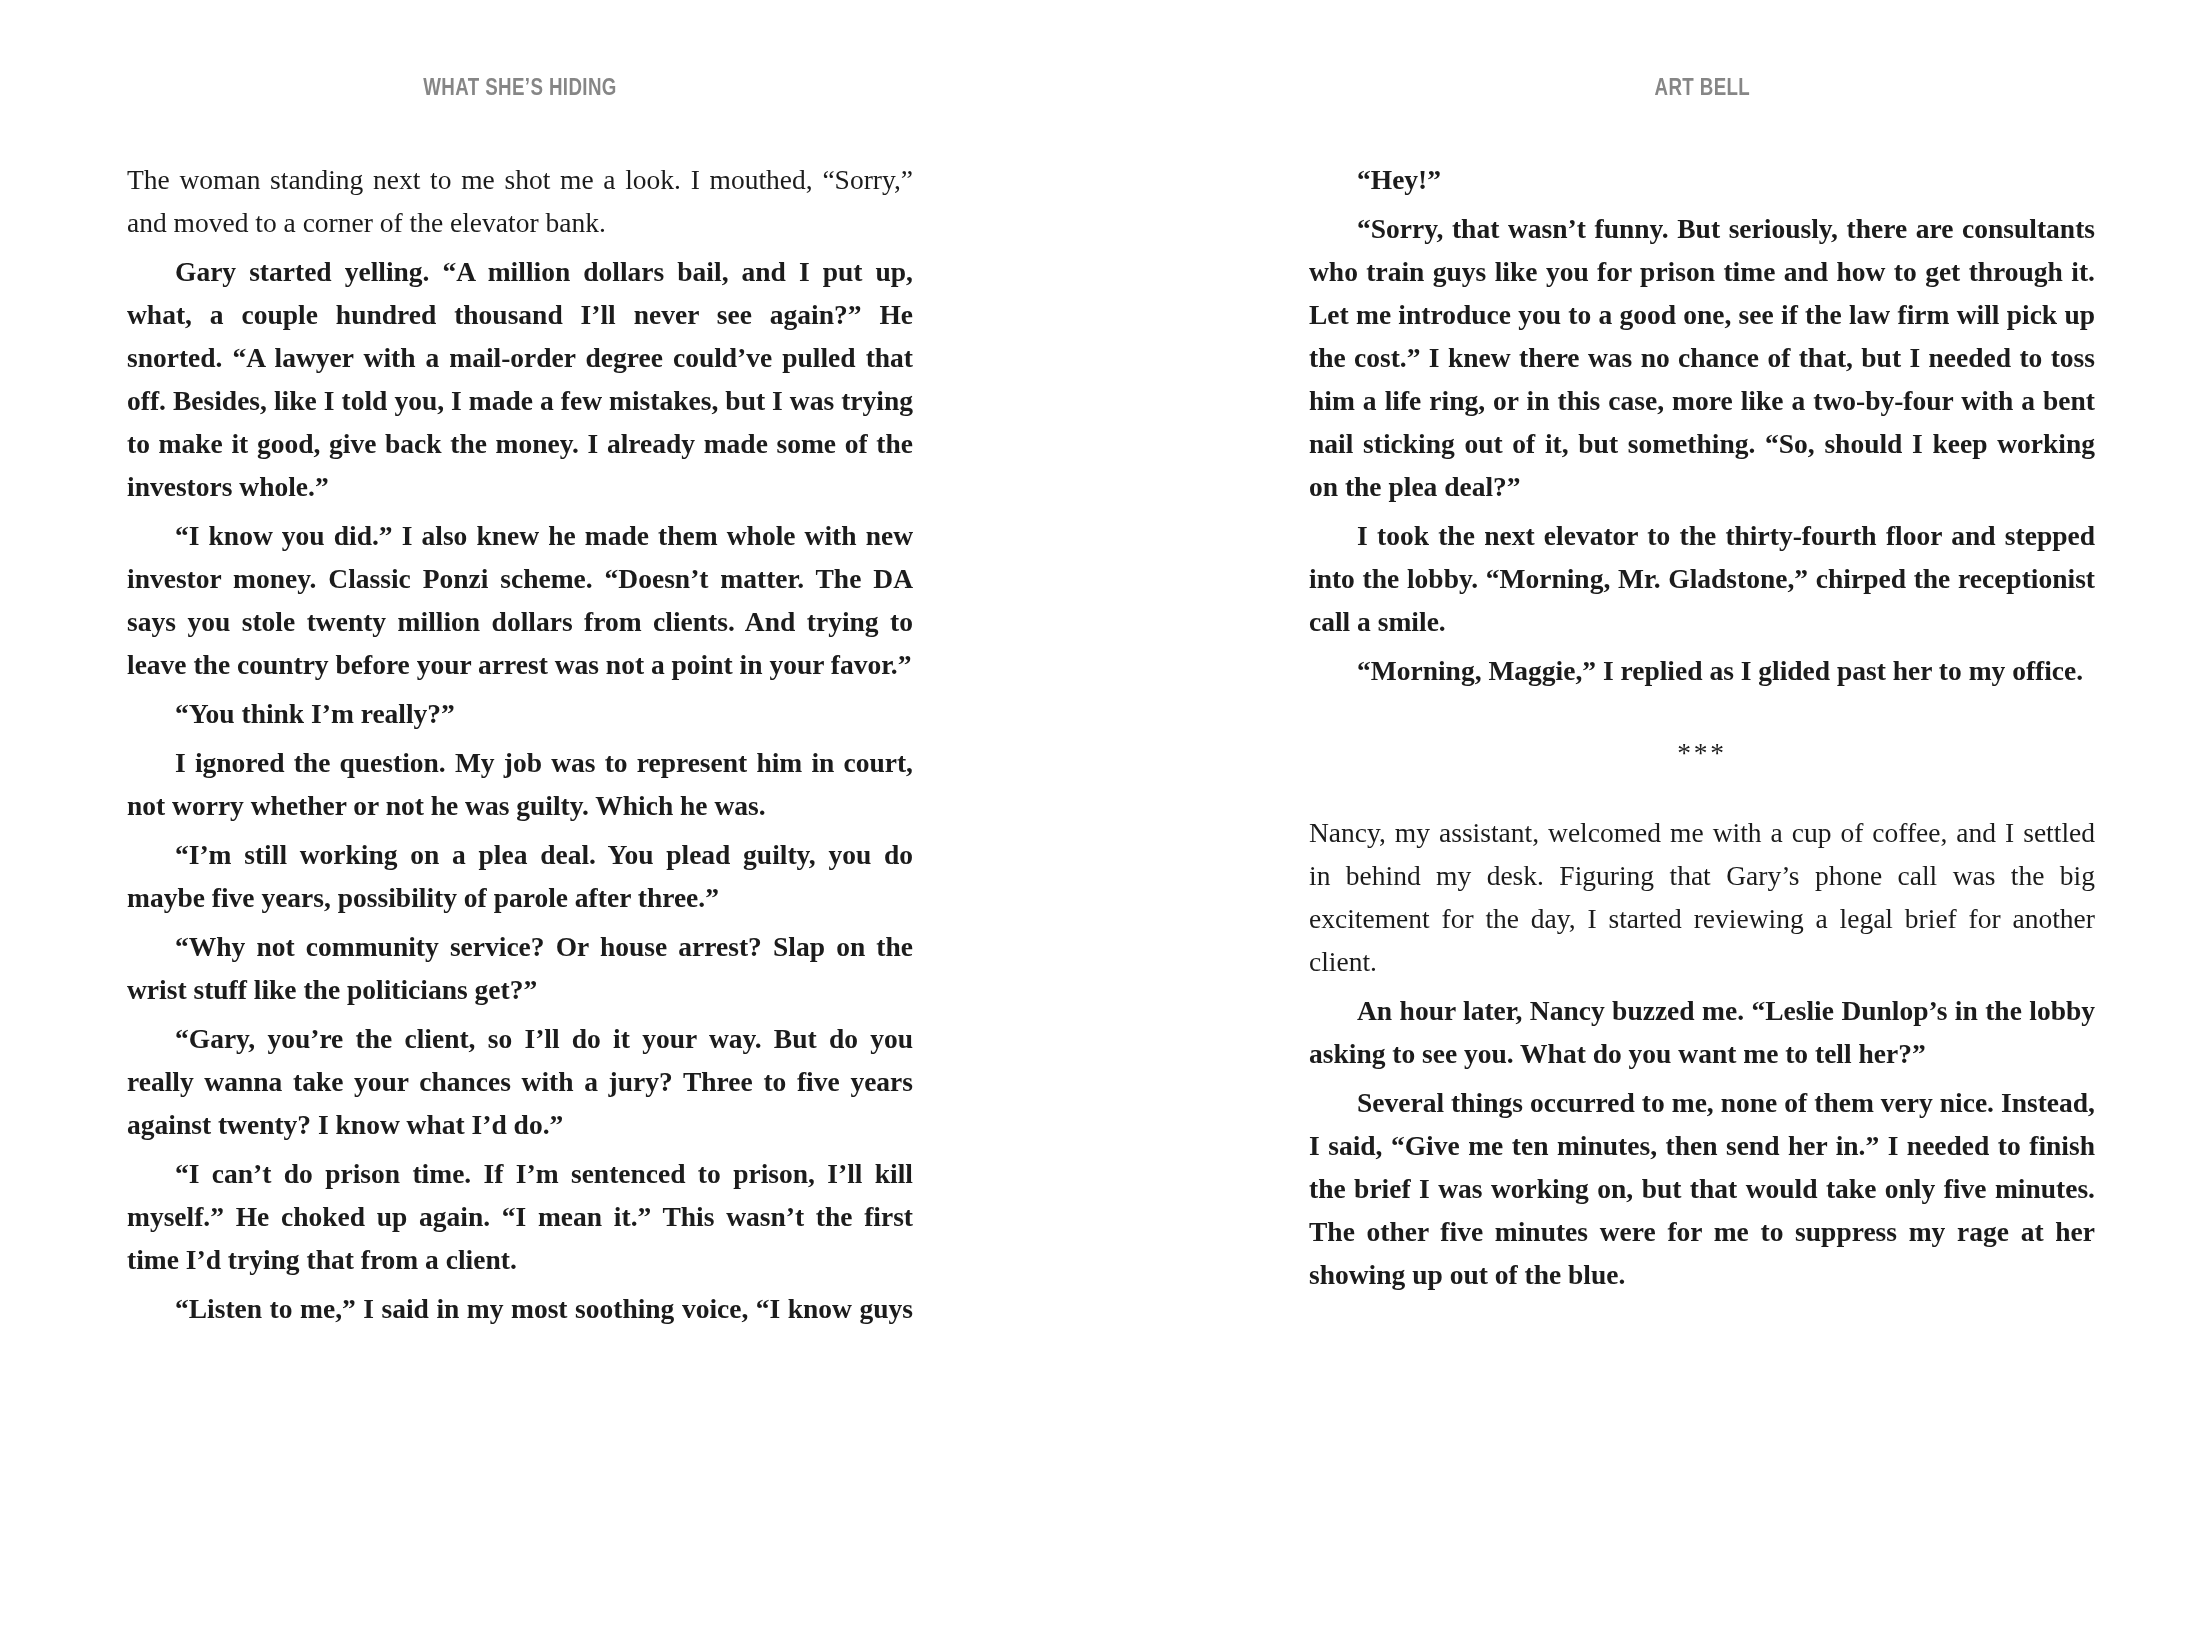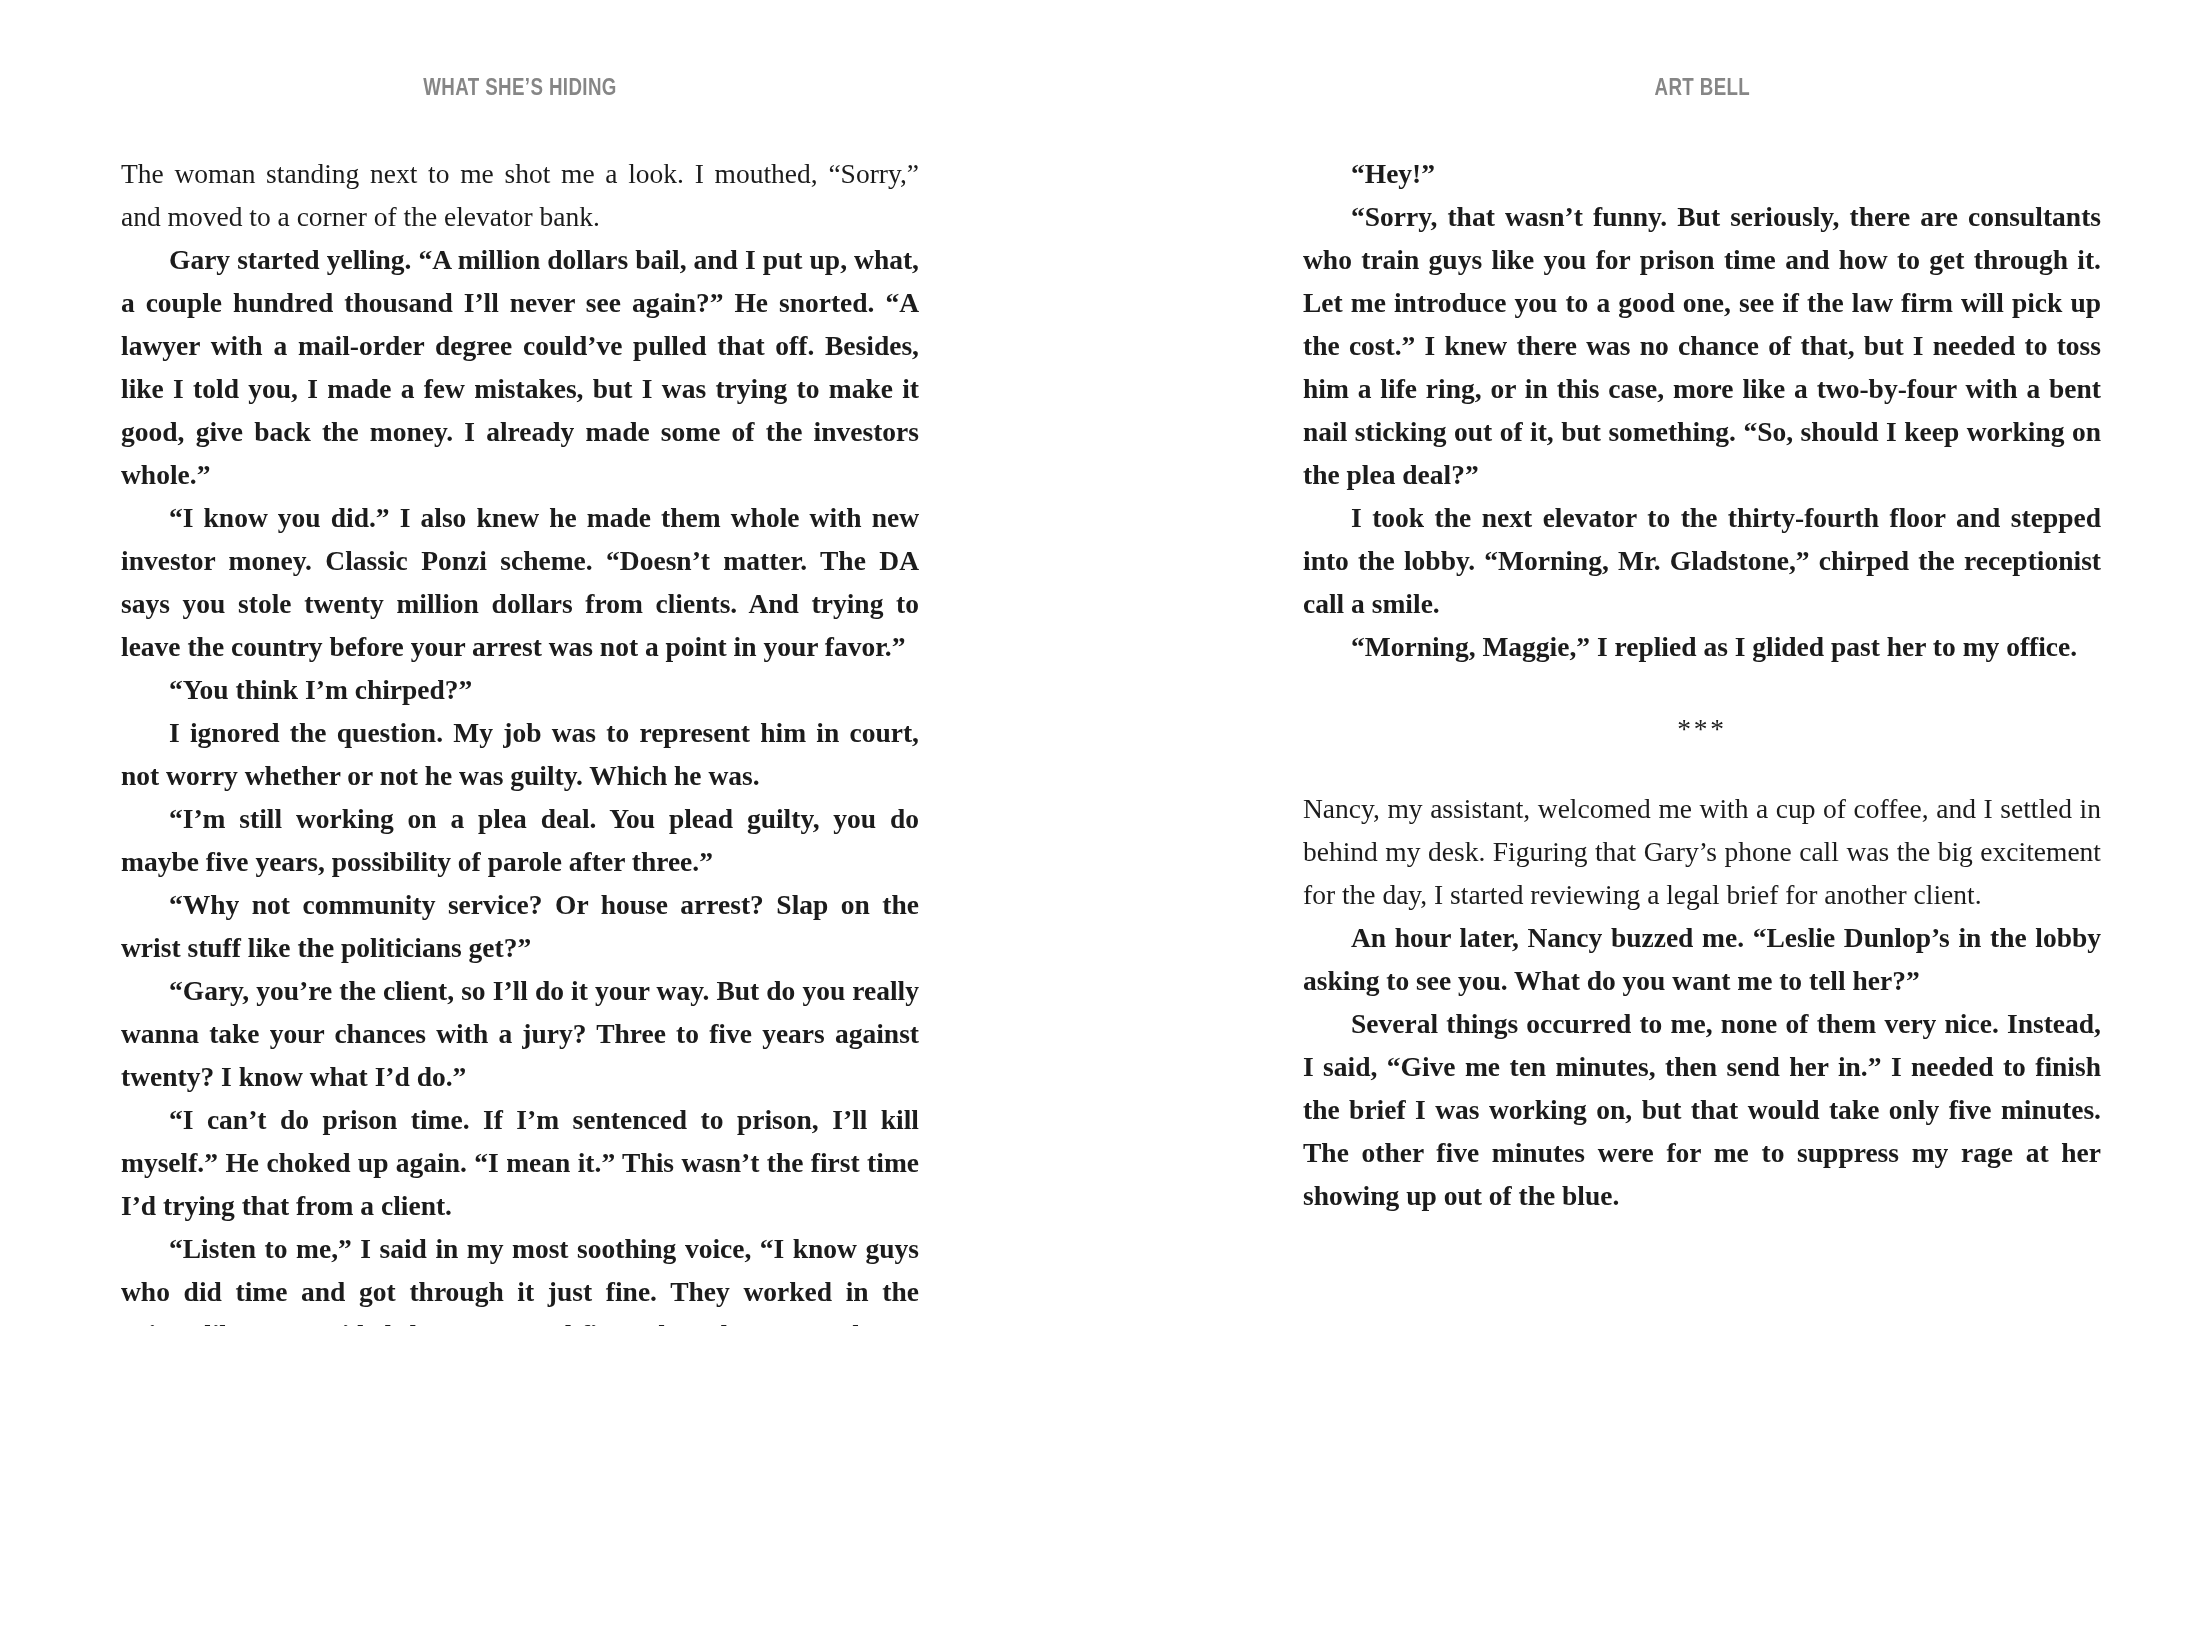--- a/index.html
+++ b/index.html
@@ -32,21 +32,21 @@
 
   .body-text {
     position: absolute;
     top: 152px;
     left: 0;
     right: 0;
     font-size: 27.5px;
     line-height: 43px;
     text-align: justify;
   }
-  .para { margin: 0; text-indent: 0; }
+  .para { margin: 6px; text-indent: 0; }
   .para.indent { text-indent: 48px; font-weight: bold; }
   .scene-break {
     margin: 39px 0 37px 0;
     text-align: center;
     text-indent: 0;
     letter-spacing: 2.8px;
   }
 
   .folio {
     position: absolute;
@@ -64,21 +64,21 @@
 <div class="spread">
 
   <section class="page left">
     <header class="running-head">
       <span class="rh-text">WHAT SHE’S HIDING</span>
     </header>
     <div class="body-text">
       <p class="para">The woman standing next to me shot me a look. I mouthed, “Sorry,” and moved to a corner of the elevator bank.</p>
       <p class="para indent">Gary started yelling. “A million dollars bail, and I put up, what, a couple hundred thousand I’ll never see again?” He snorted. “A lawyer with a mail-order degree could’ve pulled that off. Besides, like I told you, I made a few mistakes, but I was trying to make it good, give back the money. I already made some of the investors whole.”</p>
       <p class="para indent">“I know you did.” I also knew he made them whole with new investor money. Classic Ponzi scheme. “Doesn’t matter. The DA says you stole twenty million dollars from clients. And trying to leave the country before your arrest was not a point in your favor.”</p>
-      <p class="para indent">“You think I’m chirped?”</p>
+      <p class="para indent">“You think I’m really?”</p>
       <p class="para indent">I ignored the question. My job was to represent him in court, not worry whether or not he was guilty. Which he was.</p>
       <p class="para indent">“I’m still working on a plea deal. You plead guilty, you do maybe five years, possibility of parole after three.”</p>
       <p class="para indent">“Why not community service? Or house arrest? Slap on the wrist stuff like the politicians get?”</p>
       <p class="para indent">“Gary, you’re the client, so I’ll do it your way. But do you really wanna take your chances with a jury? Three to five years against twenty? I know what I’d do.”</p>
       <p class="para indent">“I can’t do prison time. If I’m sentenced to prison, I’ll kill myself.” He choked up again. “I mean it.” This wasn’t the first time I’d trying that from a client.</p>
       <p class="para indent">“Listen to me,” I said in my most soothing voice, “I know guys who did time and got through it just fine. They worked in the prison library, avoided the gangs, and figured out how to get by on the right side of the guards with a little palm grease. You’ll be okay. Then you’ll get out, put your life back together, maybe get on a dating app for ex-cons.”</p>
     </div>
     <footer class="folio">8</footer>
   </section>
 

